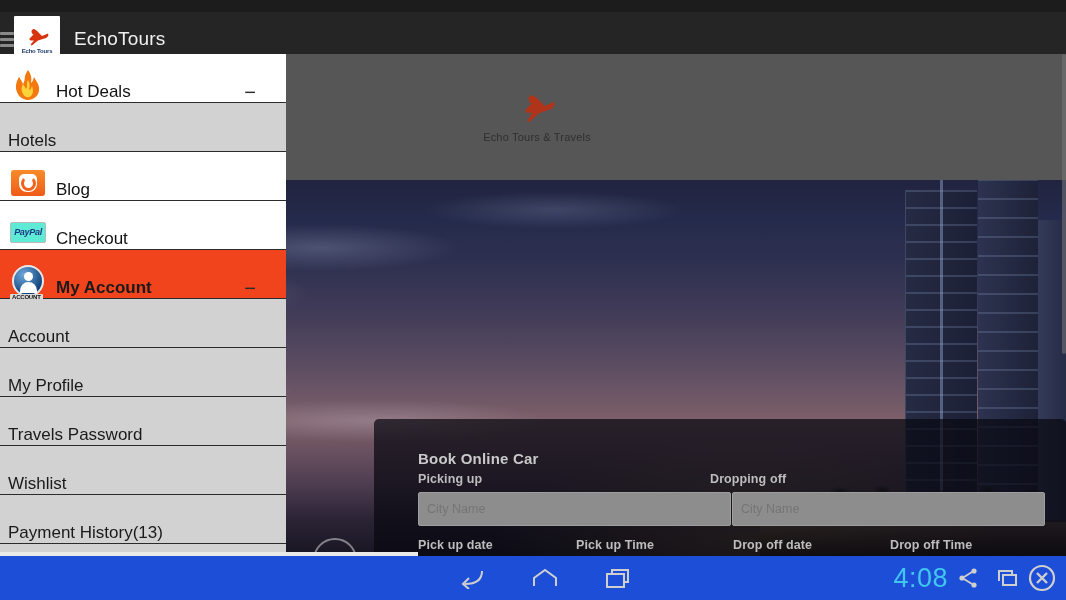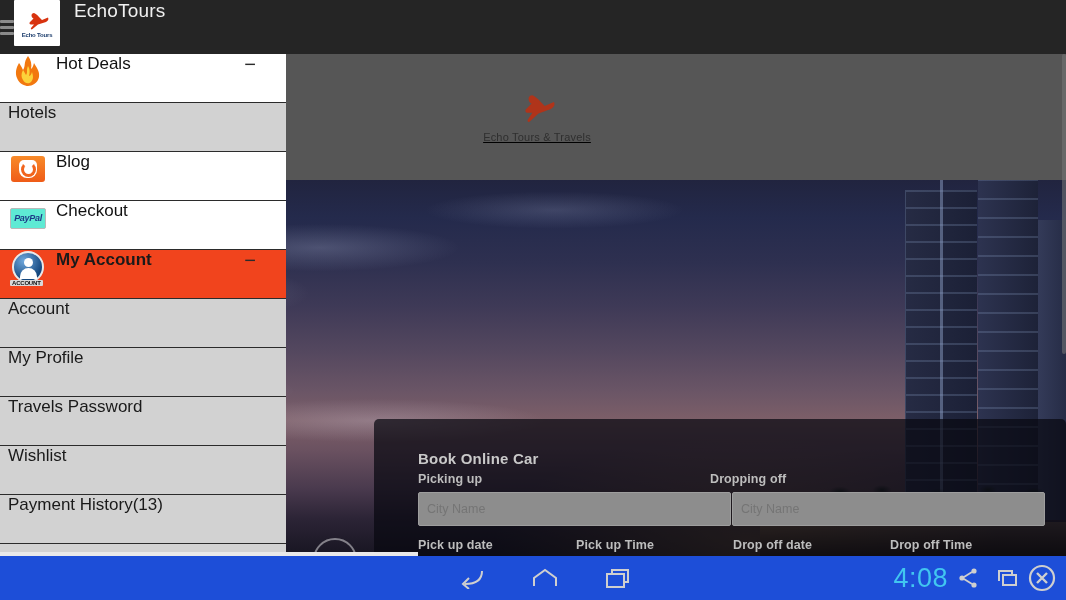--- a/index.html
+++ b/index.html
@@ -3,22 +3,22 @@
 <meta charset="utf-8">
 <style>
   * { margin:0; padding:0; box-sizing:border-box; }
   html,body { width:1066px; height:600px; overflow:hidden; background:#000; }
   body { font-family:"Liberation Sans", sans-serif; }
 
   
   #app { position:relative; width:1066px; height:600px; background:#1c1c1c; }
 
   .titlebar{
-    position:absolute; left:0; top:0; width:1066px; height:54px;
-    background:#252525; display:flex; 
+    position:absolute; left:0; top:12px; width:1066px; height:54px;
+    background:#252525; display:flex; align-items:center;
   }
   .hamburger{
     width:14px; margin-left:0px; display:flex; flex-direction:column;
     justify-content:center; gap:3px; padding-left:0px;
   }
   .hamburger i{ display:block; height:3px; background:#8a8a8a; width:14px; border-radius:1px;}
   .logo-box{
     width:46px; height:46px; background:#fff; margin-left:0px;
     display:flex; flex-direction:column; align-items:center; justify-content:center;
     border-radius:1px;
@@ -29,21 +29,21 @@
 
   
   .page{
     position:absolute; left:0; top:54px; width:1066px; height:502px; overflow:hidden;
     background:#4d4d4d;
   }
   .page-header{
     position:absolute; left:0; top:0; width:1066px; height:126px; background:#565656;
     display:flex; align-items:center; justify-content:center;
   }
-  .site-logo{ display:flex; flex-direction:column; align-items:center; margin-left:8px;text-decoration:underline;}
+  .site-logo{ display:flex; flex-direction:column; align-items:center; margin-left:8px;}
   .site-logo .bird2{ width:40px; height:36px; }
   .site-logo .site-name{ font-size:11px; color:#2f2f2f; margin-top:4px; letter-spacing:0.2px;}
 
   
   .hero{
     position:absolute; left:0; top:126px; width:1066px; height:376px; overflow:hidden;
     background:
       radial-gradient(ellipse 360px 150px at 70% 96%, rgba(255,190,90,0.26), rgba(0,0,0,0) 70%),
       linear-gradient(to bottom,
         #21243f 0%, #242a4c 10%, #2e3050 22%, #3f3a57 34%,
@@ -110,21 +110,21 @@
   .lbl-pt{ position:absolute; left:202px; top:119px; }
   .lbl-dd{ position:absolute; left:359px; top:119px; }
   .lbl-dt{ position:absolute; left:516px; top:119px; }
 
   
   .drawer{
     position:absolute; left:0; top:54px; width:286px; height:502px;
     background:#d2d2d2; overflow:hidden; z-index:5;
   }
   .drw-item{
-    position:relative; height:49px; display:flex; align-items:flex-start;
+    position:relative; height:49px; display:flex; align-items:flex-end;
     border-bottom:1px solid #2b2b2b; background:#d2d2d2;
   }
   .drw-item.white{ background:#ffffff; }
   .drw-item.active{ background:#f1441d; }
   .drw-item .ico{ width:40px; height:34px; margin-left:8px; display:flex;
                   align-items:center; justify-content:center; flex:none; }
   .drw-item .txt{ font-size:17px; color:#111; margin-left:8px; }
   .drw-item.active .txt{ color:#1a1a1a;font-weight:bold; }
   .drw-item .txt.sub{ font-size:17px; color:#1a1a1a; }
   .drw-item .minus{ position:absolute; right:30px; font-size:20px; color:#2b2b2b; line-height:1;}

